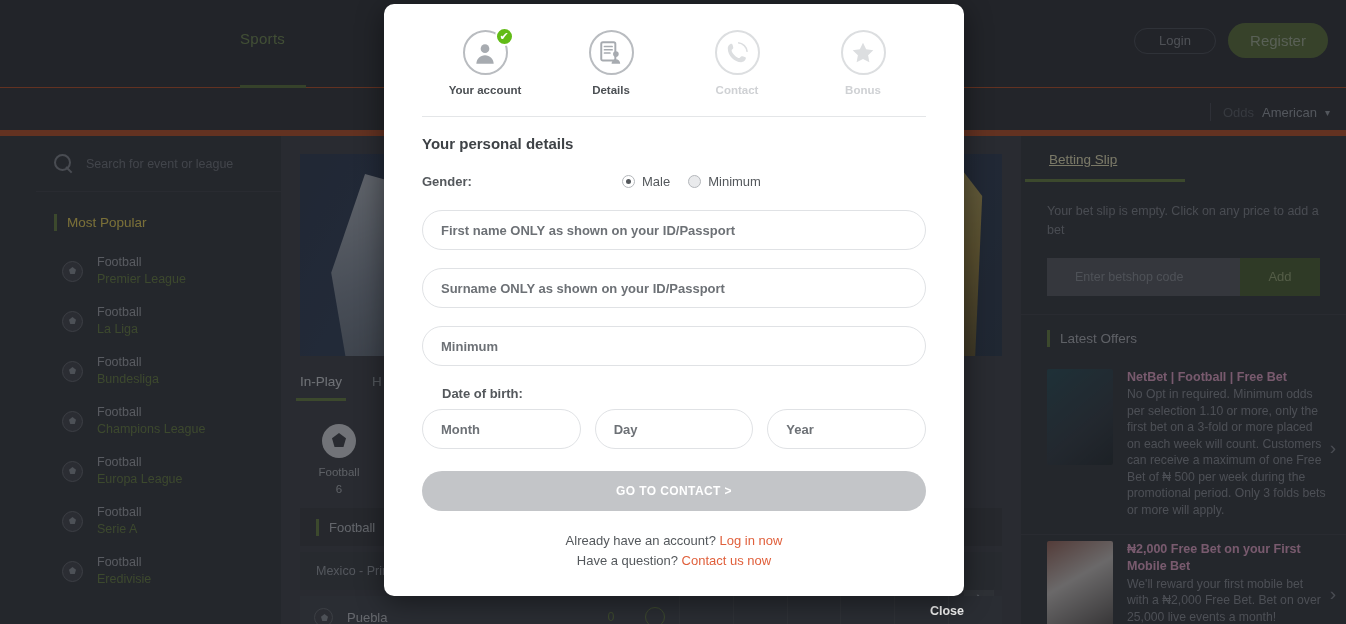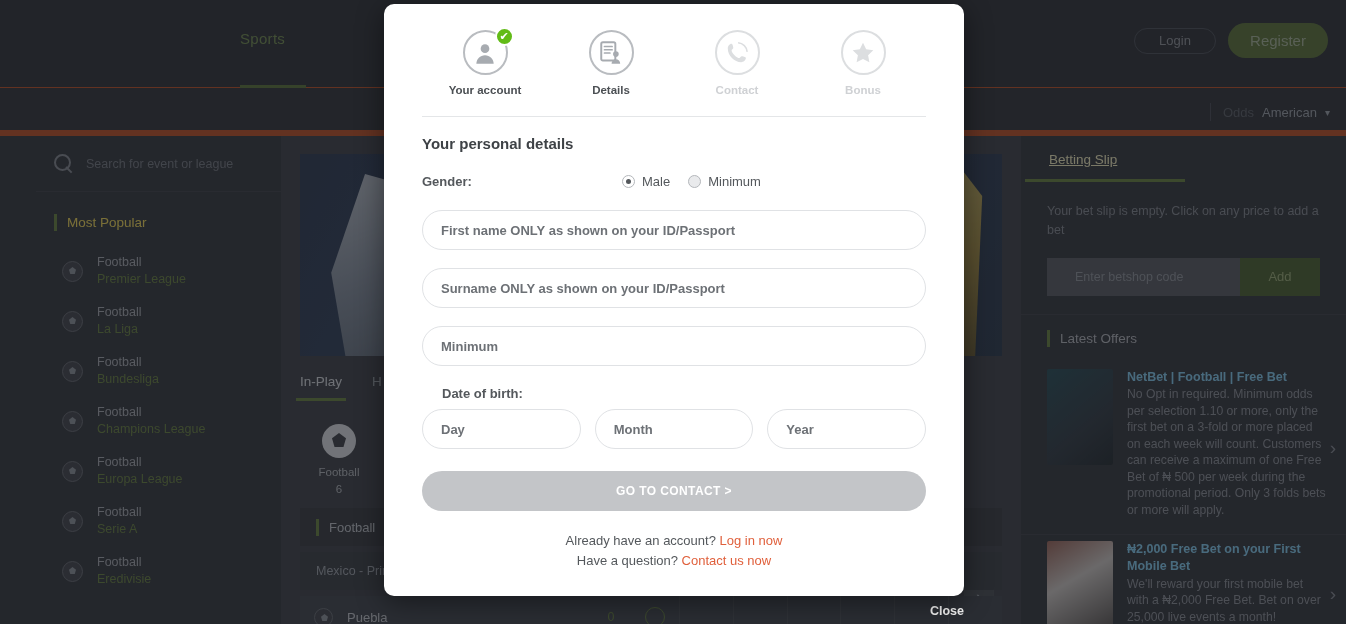--- a/index.html
+++ b/index.html
@@ -243,21 +243,21 @@
     border-bottom: 1px solid #2a2e35; position: relative;
   }
   .offer .thumb {
     width: 66px; height: 96px; flex: none; border-radius: 2px;
     background: linear-gradient(140deg,#0f3c47,#1b2630 60%,#0a1318);
   }
   .offer.two .thumb {
     background: linear-gradient(150deg,#9a5a4a,#d6cfc9 40%,#3a3430);
   }
   .offer .body { flex: 1; min-width: 0; }
-  .offer .ot { font-size: 12.5px; color: #7dd3fc; font-weight: bold; line-height: 1.35; }
+  .offer .ot { font-size: 12.5px; color: #f9a8d4; font-weight: bold; line-height: 1.35; }
   .offer .od { font-size: 12.2px; color: #868c94; line-height: 1.35; margin-top: 1px; }
   .offer .chev {
     position: absolute; right: 10px; top: 50%; transform: translateY(-50%);
     font-size: 19px; color: #7d838b;
   }
 
   
   #scrim {
     position: absolute; inset: 0; background: rgba(40,42,46,.62);
   }
@@ -555,22 +555,22 @@
         <span class="rl">Minimum</span>
       </span>
     </div>
 
     <div class="field">First name ONLY as shown on your ID/Passport</div>
     <div class="field">Surname ONLY as shown on your ID/Passport</div>
     <div class="field">Minimum</div>
 
     <div class="dob-label">Date of birth:</div>
     <div class="dob-row">
+      <div class="field">Month</div>
       <div class="field">Day</div>
-      <div class="field">Month</div>
       <div class="field">Year</div>
     </div>
 
     <div class="cta">GO TO CONTACT &gt;</div>
 
     <div class="foot">
       <div class="ln">
         <span>Already have an account?</span>
         <a href="#">Log in now</a>
       </div>

